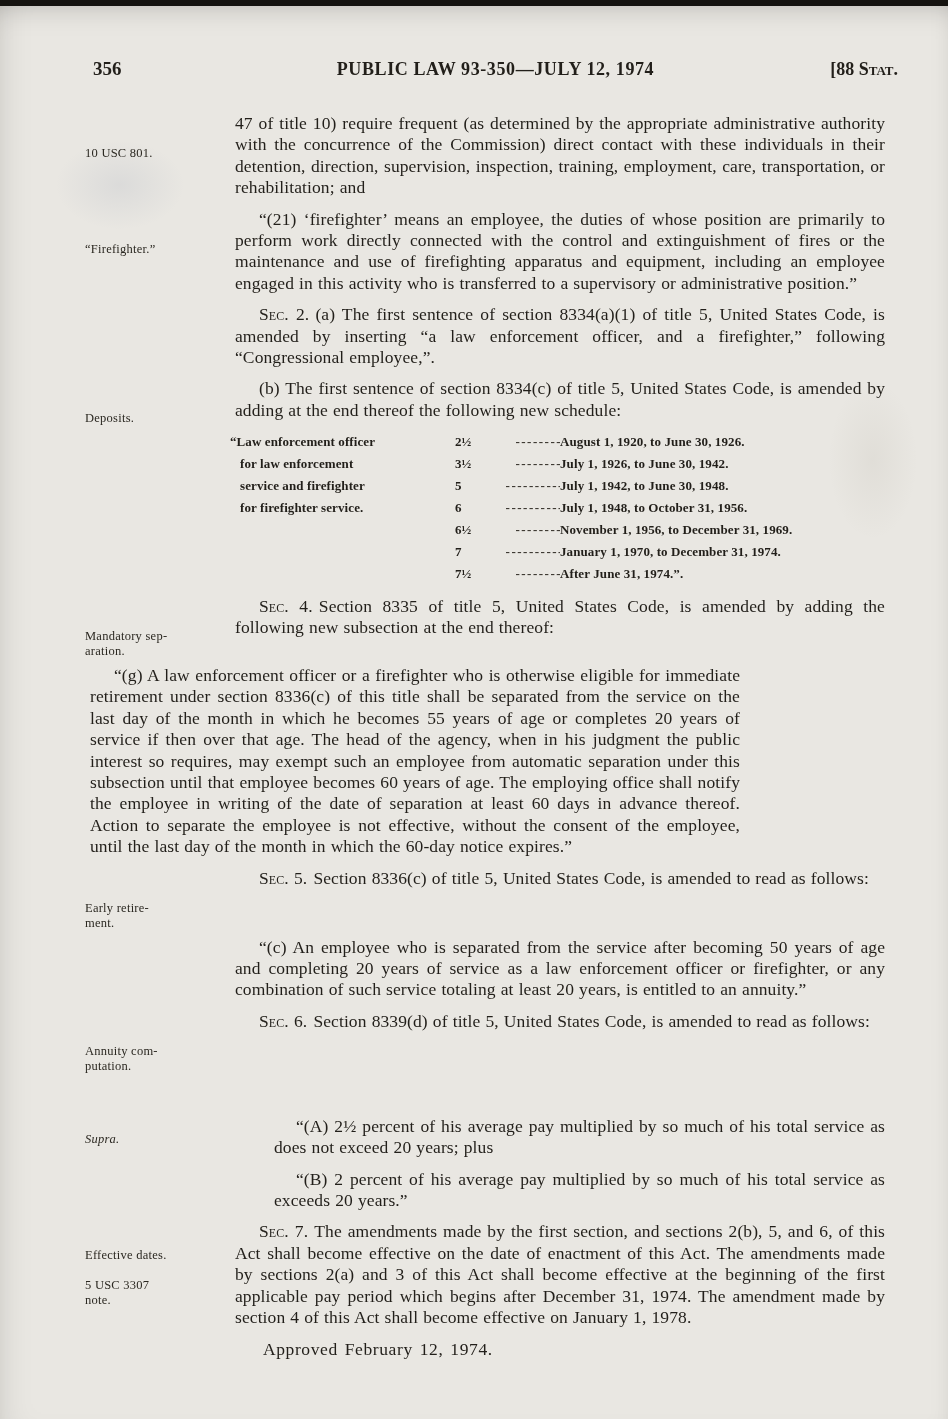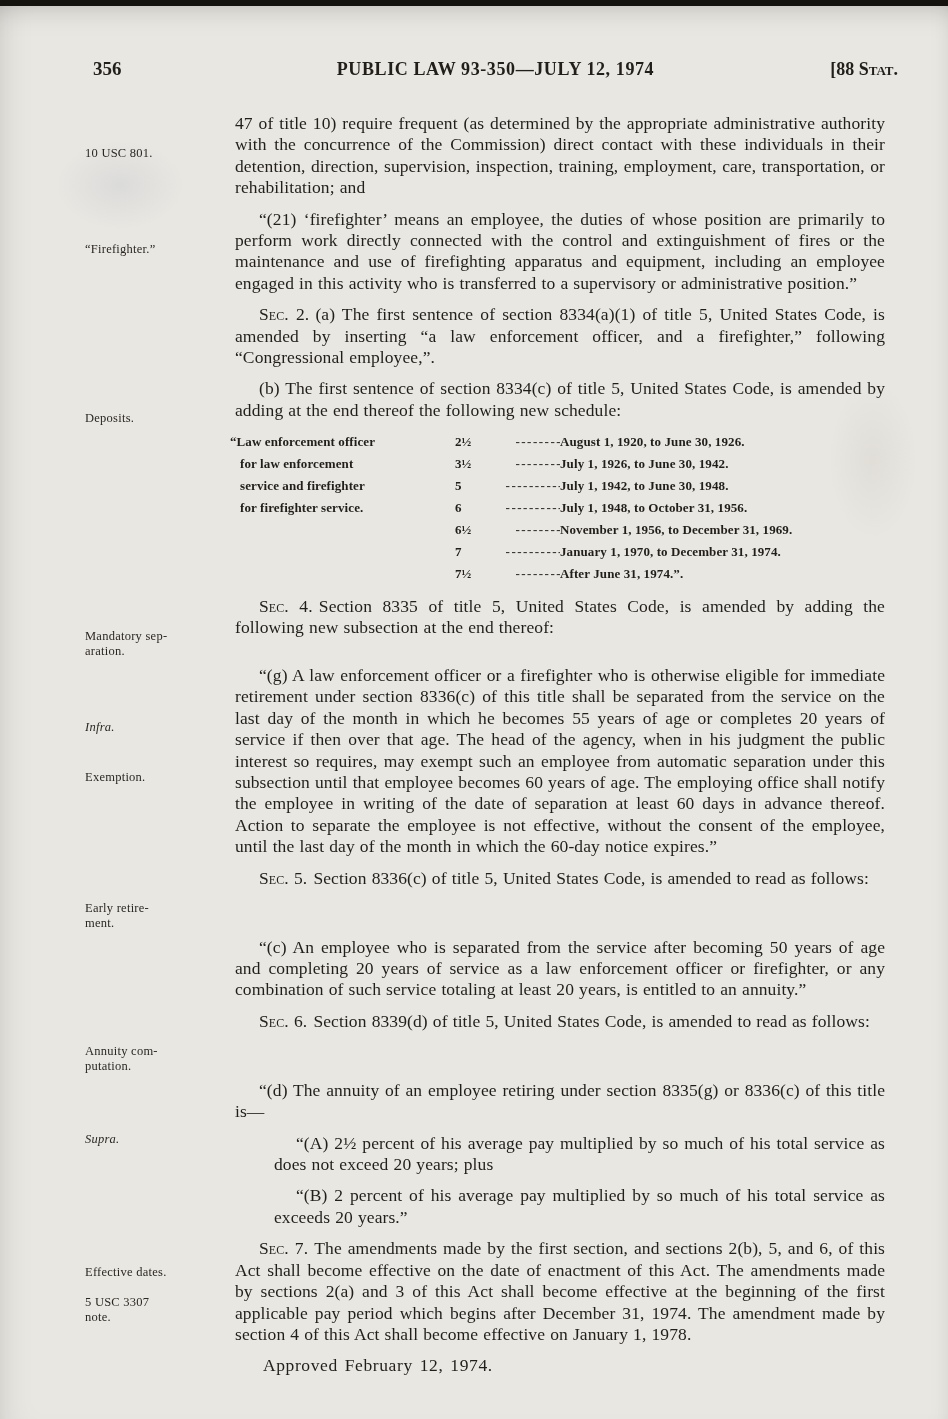--- a/index.html
+++ b/index.html
@@ -206,24 +206,20 @@
       <div class="margin">
         <div class="note">Mandatory sep-
 aration.</div>
       </div>
       <div class="text">
         <p class="indent"><span class="sc seclabel">Sec. 4.</span><span>Section 8335 of title 5, United States Code, is amended by adding the following new subsection at the end thereof:</span></p>
       </div>
     </div>
 
     <div class="row">
-      <div class="margin">
-        <div class="note abs italic" style="top:22px">Infra.</div>
-        <div class="note abs" style="top:72px">Exemption.</div>
-      </div>
       <div class="text">
         <p class="indent"><span>“(g) A law enforcement officer or a firefighter who is otherwise eligible for immediate retirement under section 8336(c) of this title shall be separated from the service on the last day of the month in which he becomes 55 years of age or completes 20 years of service if then over that age. The head of the agency, when in his judgment the public interest so requires, may exempt such an employee from automatic separation under this subsection until that employee becomes 60 years of age. The employing office shall notify the employee in writing of the date of separation at least 60 days in advance thereof. Action to separate the employee is not effective, without the consent of the employee, until the last day of the month in which the 60-day notice expires.”</span></p>
       </div>
     </div>
 
     <div class="row">
       <div class="margin">
         <div class="note">Early retire-
 ment.</div>
       </div>
@@ -245,23 +241,20 @@
 putation.</div>
       </div>
       <div class="text">
         <p class="indent"><span class="sc seclabel">Sec. 6.</span><span>Section 8339(d) of title 5, United States Code, is amended to read as follows:</span></p>
       </div>
     </div>
 
     <div class="row">
       <div class="margin">
         <div class="note abs italic" style="top:19px">Supra.</div>
-      </div>
-      <div class="text">
-        <p class="indent"><span>“(d) The annuity of an employee retiring under section 8335(g) or 8336(c) of this title is—</span></p>
       </div>
     </div>
 
     <div class="row">
       <div class="margin"></div>
       <div class="text">
         <p class="indent2"><span>“(A) 2½ percent of his average pay multiplied by so much of his total service as does not exceed 20 years; plus</span></p>
       </div>
     </div>
 

